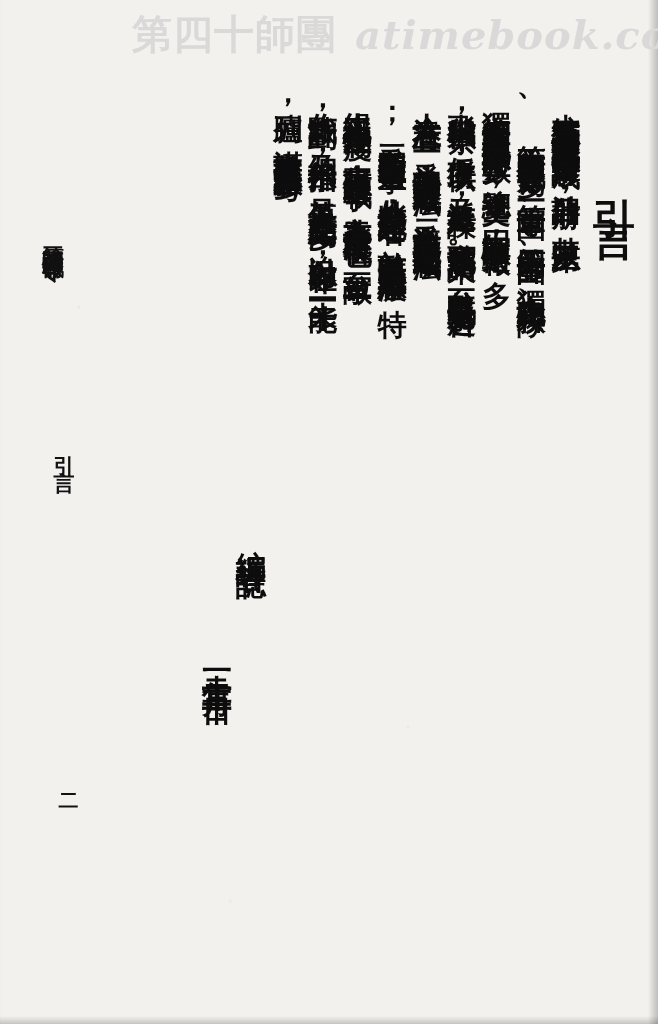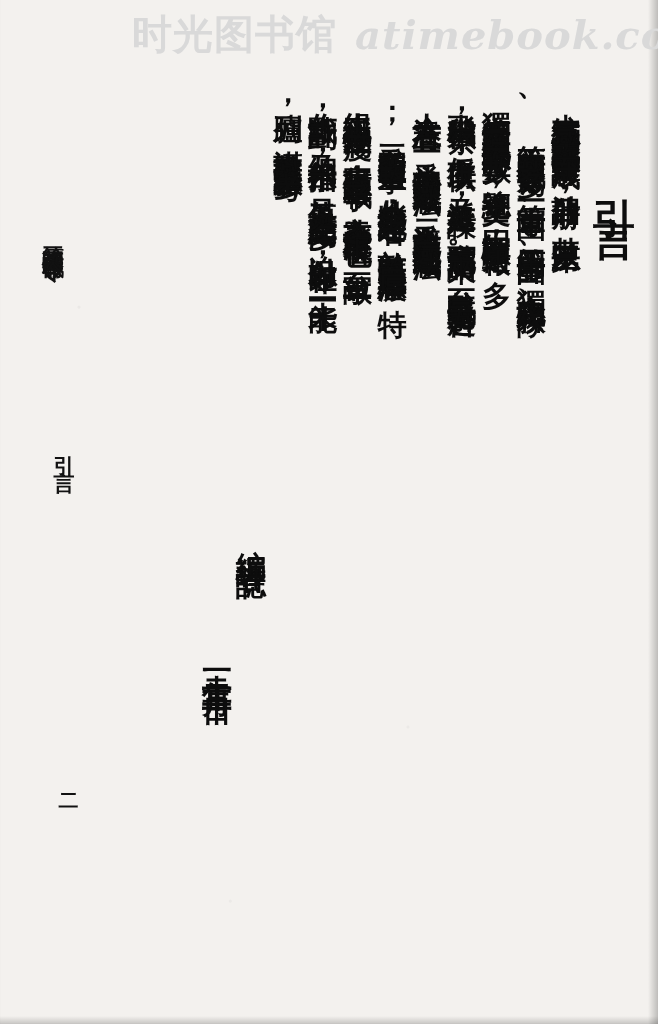--- a/index.html
+++ b/index.html
@@ -178,21 +178,21 @@
     background: linear-gradient(0deg, rgba(0,0,0,0.18), rgba(0,0,0,0));
     z-index: 3;
   }
 </style>
 </head>
 <body>
 
 <div id="page">
 
   <div id="watermark">
-    <span class="wm-cn">时光图书馆</span>
+    <span class="wm-cn">第四十師團</span>
     <span class="wm-en">atimebook.co</span>
   </div>
 
   <div id="content">
 
     <div class="col col-title">引言</div>
 
     <div class="col col-body">本編爲第三次長沙會戰奪獲敵軍文件彙譯而成，計分四册，其中以第三</div>
     <div class="col col-body">、第六兩師團作戰命令爲多，第十一軍團、第四十師團、獨立山砲兵聯隊、</div>
     <div class="col col-body">獨立第十四旅團及其他各部隊亦不在少數。總覽全文，因知敵軍之情報，多</div>

